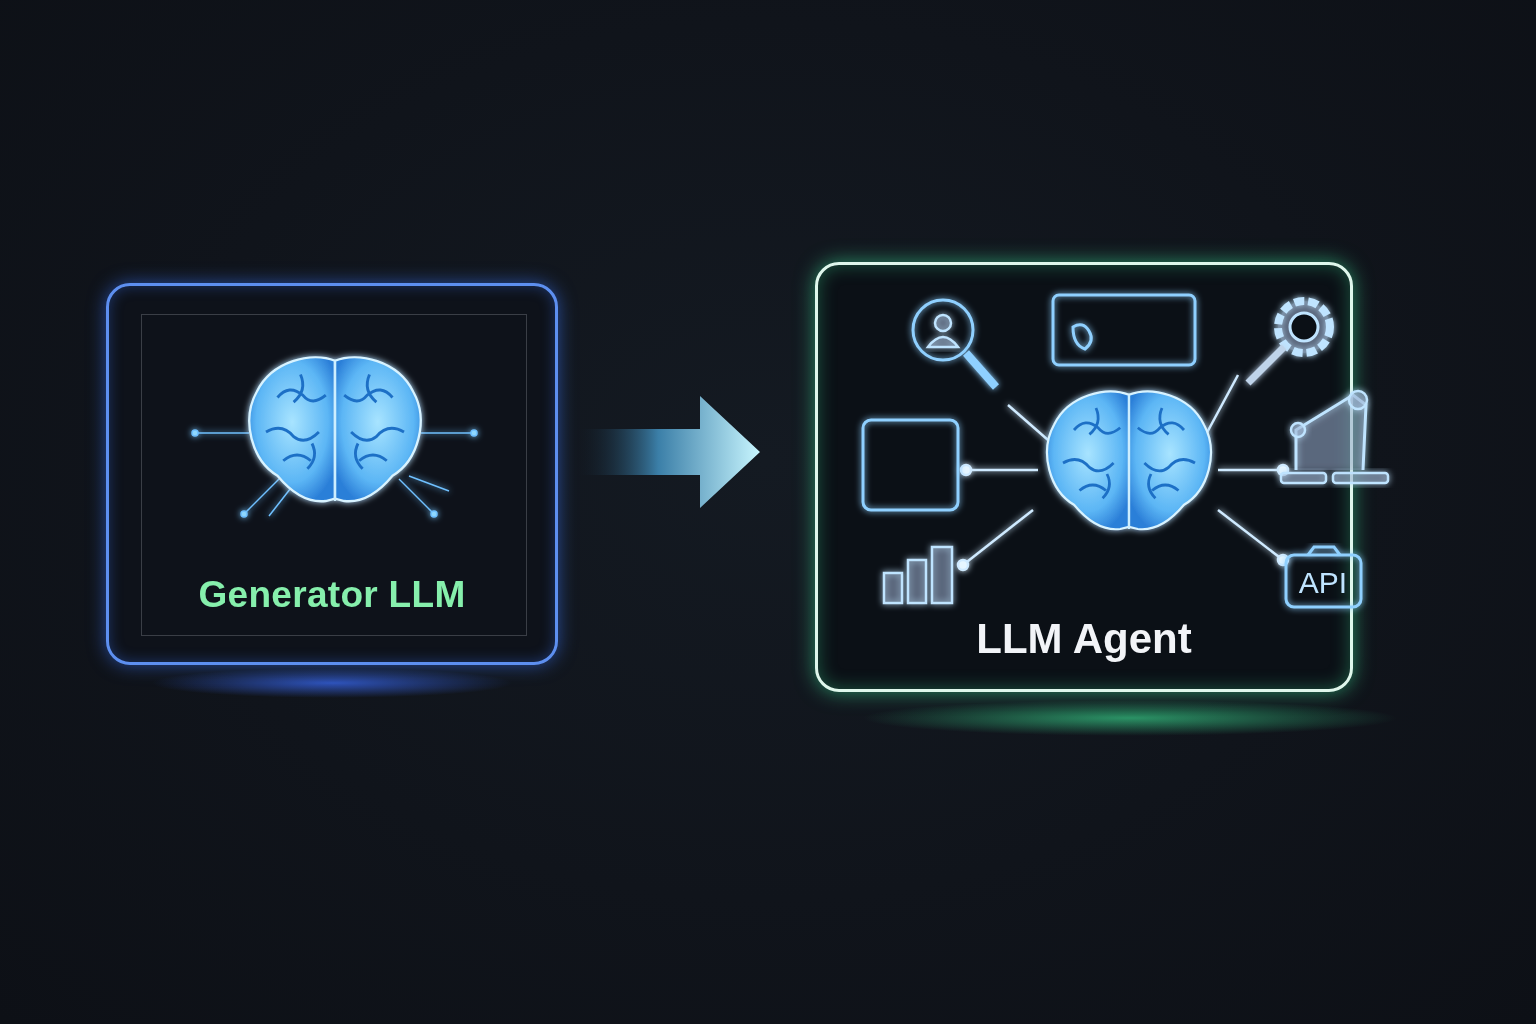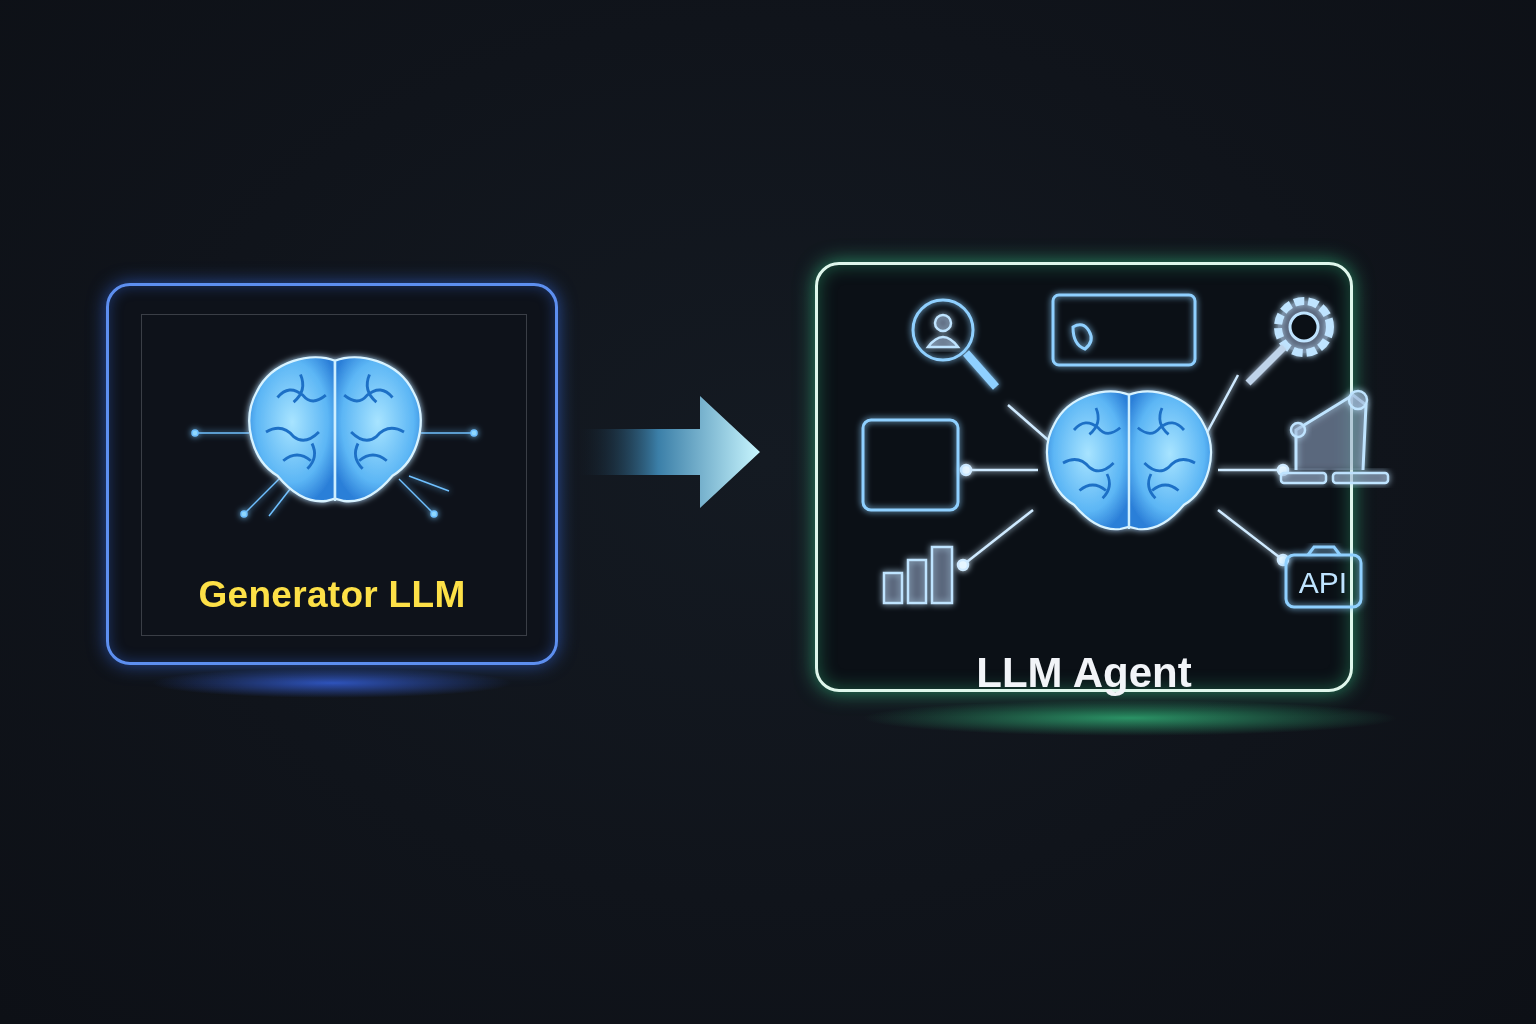--- a/index.html
+++ b/index.html
@@ -10,29 +10,29 @@
   }
   .card{position:absolute;box-sizing:border-box;border-radius:24px;}
   #gen-card{
     left:106px;top:283px;width:452px;height:382px;
     border:3px solid #5d8ff0;background:#0e121a;
     box-shadow:0 0 18px rgba(60,120,255,.55), inset 0 0 14px rgba(60,120,255,.35);
   }
   #gen-inner{position:absolute;left:32px;top:28px;width:386px;height:322px;border:1px solid #3a3e46;box-sizing:border-box;}
   #gen-glow{position:absolute;left:150px;top:668px;width:364px;height:30px;border-radius:50%;
     background:radial-gradient(ellipse, rgba(60,110,255,.7) 0%, rgba(40,80,220,0) 70%);}
-  #gen-label{position:absolute;left:0;width:100%;top:288px;text-align:center;color:#fde047;font-size:37px;font-weight:bold;letter-spacing:.3px;}
+  #gen-label{position:absolute;left:0;width:100%;top:288px;text-align:center;color:#86efac;font-size:37px;font-weight:bold;letter-spacing:.3px;}
   #agent-card{
     left:815px;top:262px;width:538px;height:430px;
     border:3px solid #dff7ec;background:#0b1016;
     box-shadow:0 0 20px rgba(60,220,150,.6), inset 0 0 18px rgba(60,220,150,.35);
   }
   #agent-glow{position:absolute;left:860px;top:700px;width:540px;height:36px;border-radius:50%;
     background:radial-gradient(ellipse, rgba(60,230,150,.6) 0%, rgba(40,200,130,0) 70%);}
-  #agent-label{position:absolute;left:0;width:100%;top:350px;text-align:center;color:#f2f4f8;font-size:42px;font-weight:bold;margin-top:34px;}
+  #agent-label{position:absolute;left:0;width:100%;top:350px;text-align:center;color:#f2f4f8;font-size:42px;font-weight:bold;}
   svg{position:absolute;overflow:visible;}
   .ic{fill:none;stroke:#8fd0ff;stroke-width:3;filter:url(#glow);}
   .icf{fill:rgba(150,170,200,.35);stroke:#bfe4ff;stroke-width:2.5;filter:url(#glow);}
   #arrow{position:absolute;left:575px;top:396px;}
 </style>
 </head>
 <body>
 
 <svg width="0" height="0" style="position:absolute">
   <defs>

